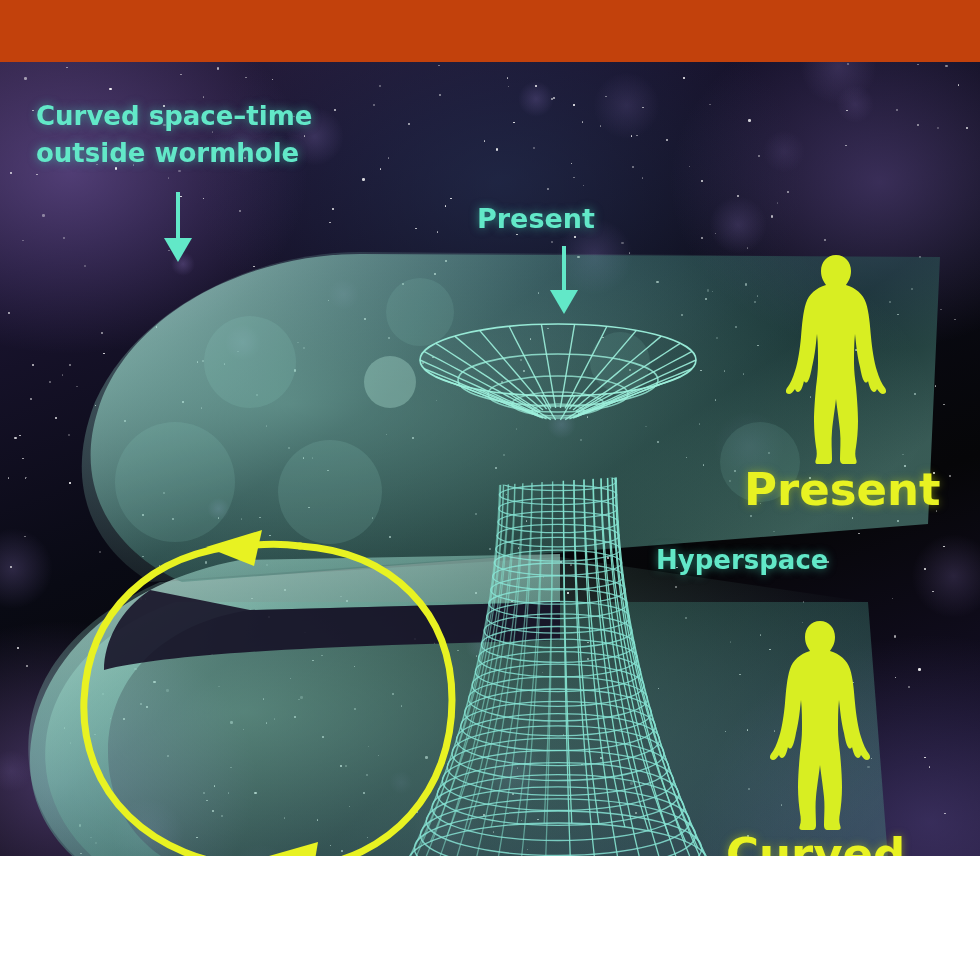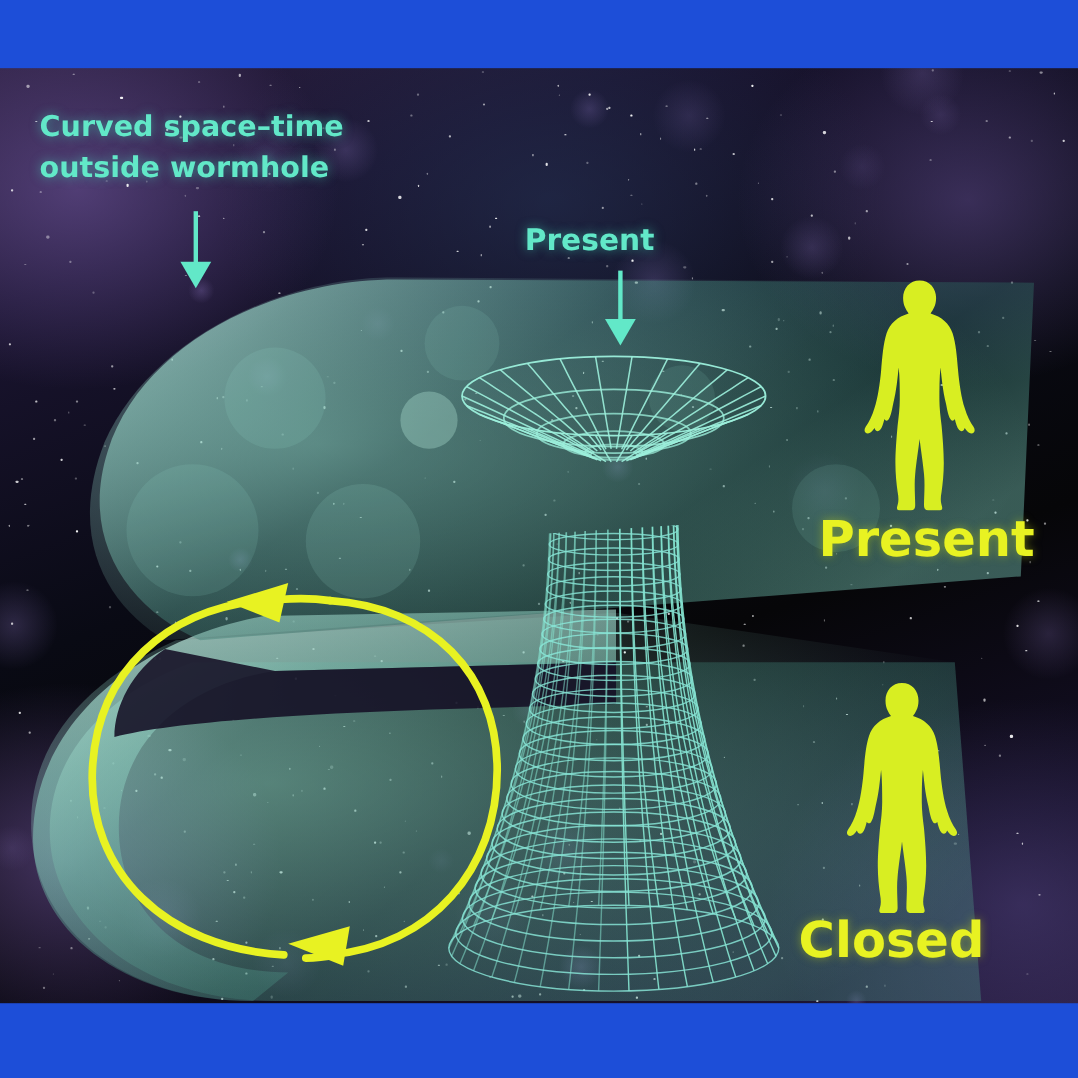--- a/index.html
+++ b/index.html
@@ -1,20 +1,20 @@
 <!DOCTYPE html>
 <html><head>
 <meta charset="utf-8">
 <style>
   html,body{margin:0;padding:0;background:#fff;}
   body{font-family:"DejaVu Sans",sans-serif;}
   #stage{
     position:relative;
-    width:980px;height:980px;
-    background:#1d4ed8;
+    width:980px;height:856px;
+    background:#c2410c;
     overflow:hidden;
   }
   
   #space{
     position:absolute;left:0;top:62px;width:980px;height:850px;
     overflow:hidden;
     background:
       radial-gradient(ellipse 340px 260px at 70px 110px, rgba(120,92,168,.55), rgba(120,92,168,0) 70%),
       radial-gradient(ellipse 300px 240px at 880px 120px, rgba(110,86,160,.45), rgba(110,86,160,0) 70%),
       radial-gradient(ellipse 280px 230px at 60px 720px, rgba(118,88,168,.55), rgba(118,88,168,0) 70%),
@@ -756,19 +756,20 @@
       <path d="M306,868 C296,870 286,871 278,871" fill="none" stroke="#e8f222" stroke-width="7" stroke-linecap="round"></path>
       <polygon points="262,858 318,842 312,878" fill="#e8f222"></polygon>
     </g>
   </svg>
 
   <div class="lbl lbl-cyan" id="lbl-curved">Curved space–time
 outside wormhole</div>
 
   <div class="lbl lbl-cyan" id="lbl-wormhole">Present</div>
 
+  <div class="lbl lbl-cyan" id="lbl-hyperspace">Hyperspace</div>
 
   <div class="lbl lbl-yellow" id="lbl-future">Present</div>
 
-  <div class="lbl lbl-yellow" id="lbl-present">Closed</div>
+  <div class="lbl lbl-yellow" id="lbl-present">Curved</div>
 
 
 </div>
 
 </body></html>

